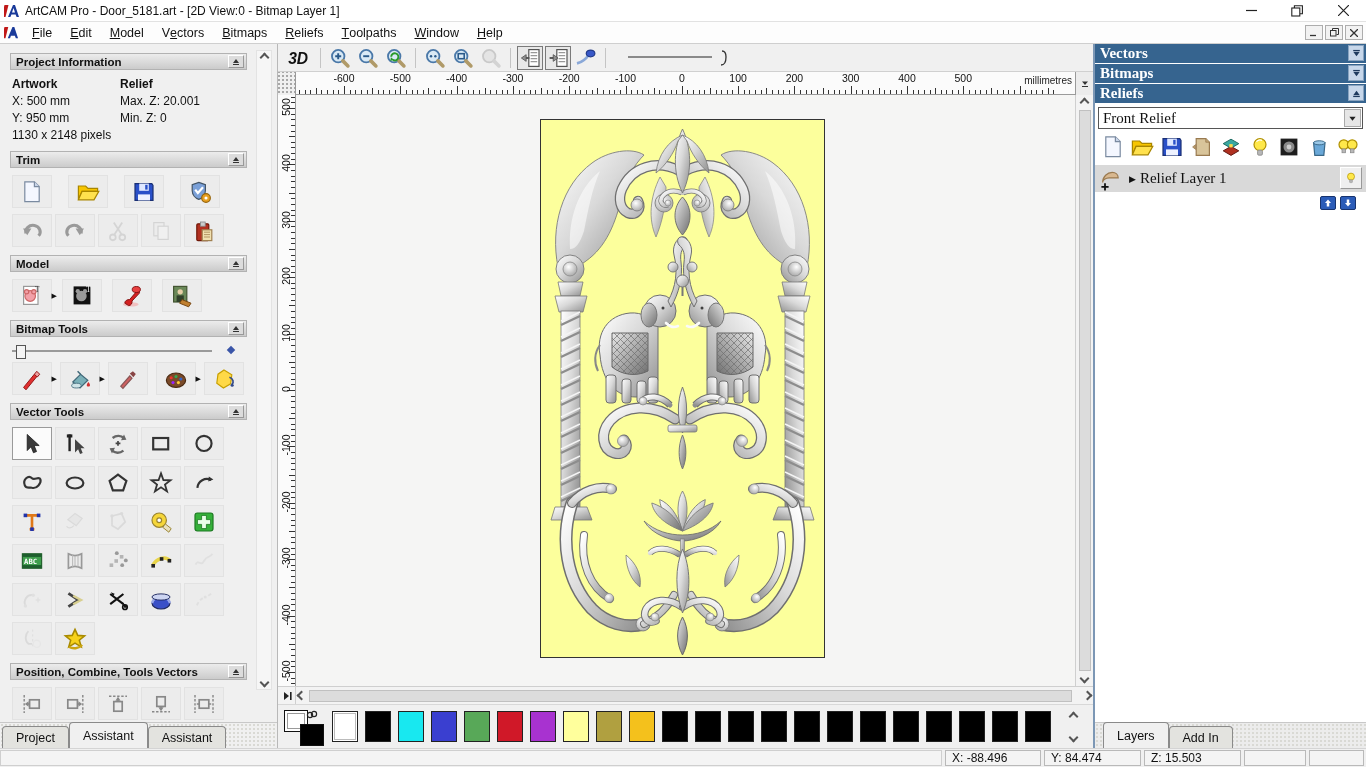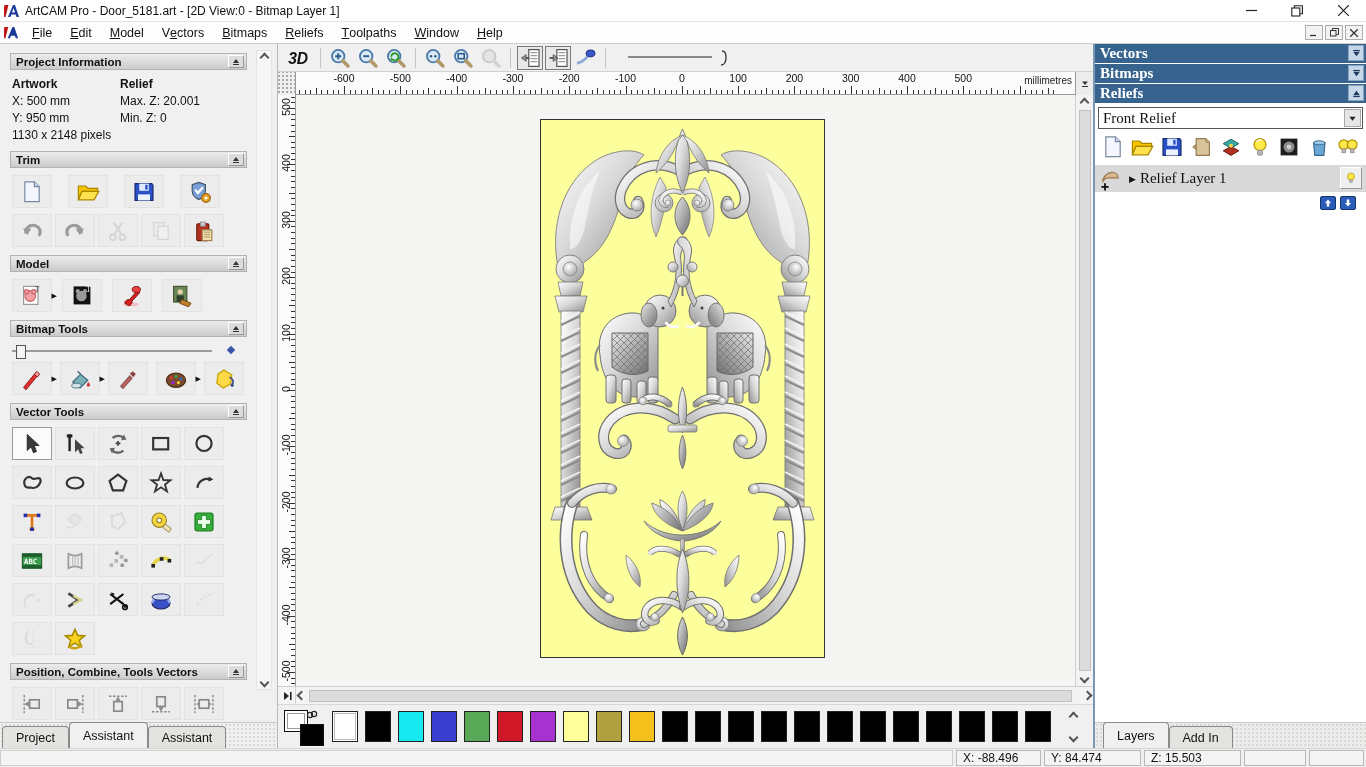--- a/index.html
+++ b/index.html
@@ -1339,19 +1339,19 @@
       </div>
     </div>
     <div id="rtabs">
         <div class="tab active">Layers</div>
         <div class="tab">Add In</div>
       </div>
   </div>
 
   <div id="statusbar">
     <div class="scell sp"></div>
-    <div class="scell" style="width:85px">X: -88.496</div>
+    <div class="scell" style="width:96px">X: -88.496</div>
     <div class="scell" style="width:97px">Y: 84.474</div>
     <div class="scell" style="width:97px">Z: 15.503</div>
     <div class="scell" style="width:62px"></div>
     <div class="scell" style="width:55px"></div>
   </div>
 </div>
 
 </body></html>

